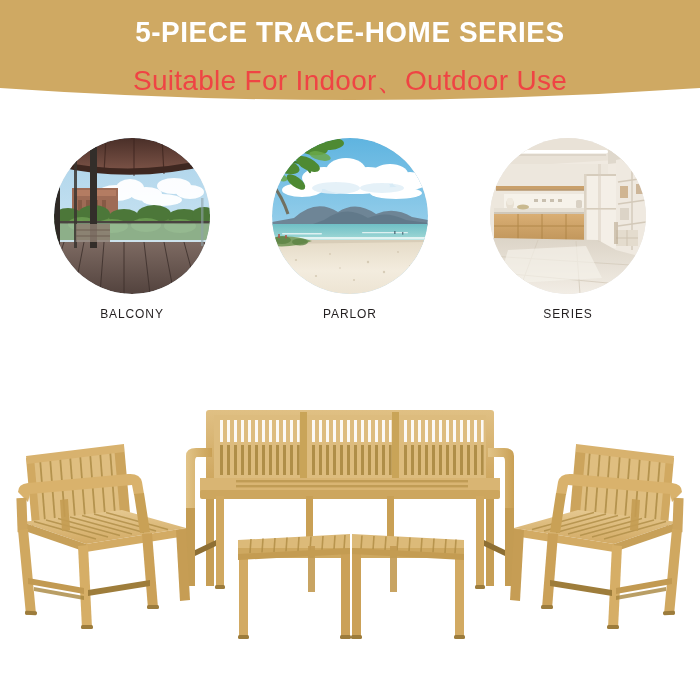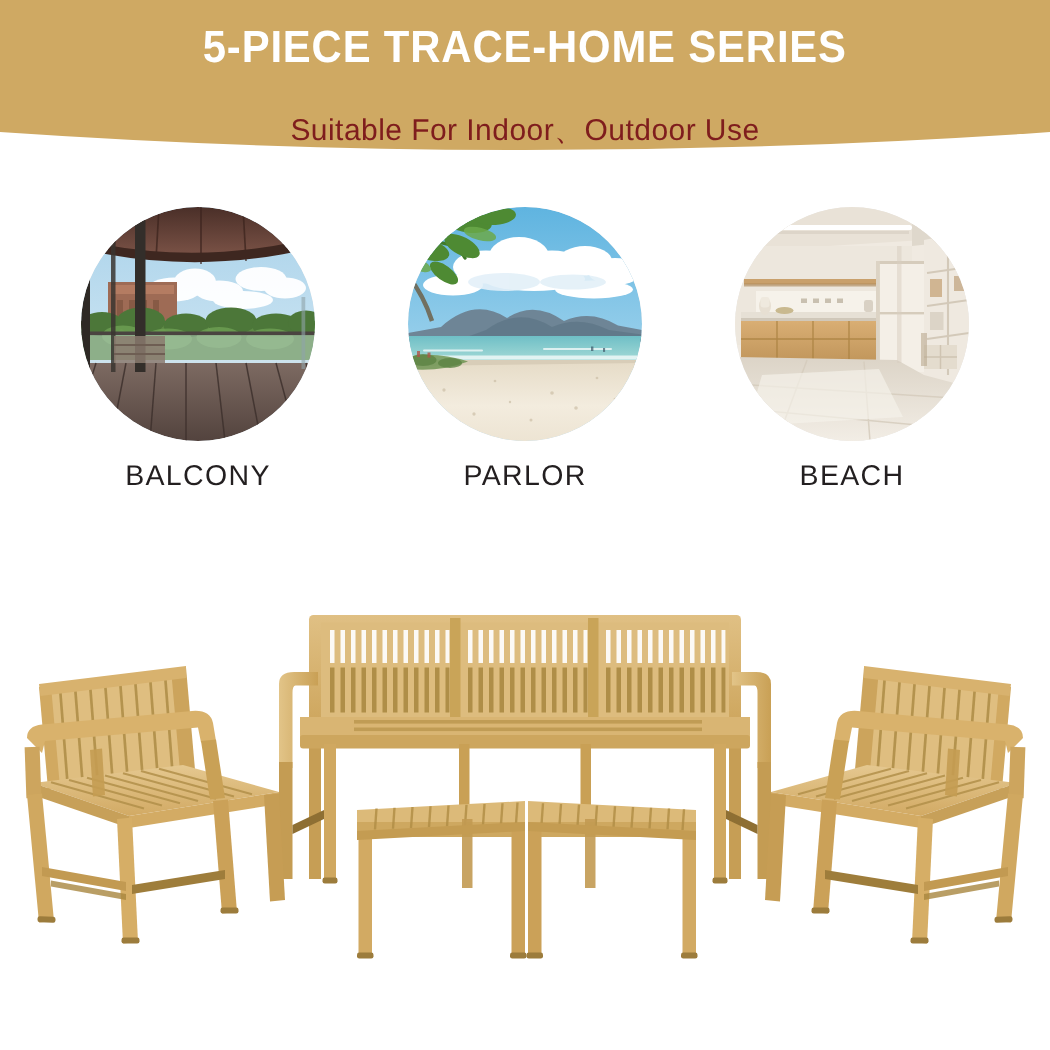--- a/index.html
+++ b/index.html
@@ -25,22 +25,22 @@
     color:#ffffff;
     font-size:30px;
     font-weight:bold;
     letter-spacing:0.6px;
     white-space:nowrap;
     transform:scaleX(0.93);
     font-family:"Liberation Sans", sans-serif;
     line-height:1.15;
   }
   .banner-sub {
-    color:#7f1d1d;
-    font-size:20px;
+    color:#ef4444;
+    font-size:28px;
     font-weight:400;
     letter-spacing:0.3px;
     margin-top:7px;
     white-space:nowrap;
     font-family:"Liberation Sans", sans-serif;
   }
 
   
   .scenes {
     position:absolute; left:0; top:138px; width:700px; height:200px;
@@ -49,21 +49,21 @@
   }
   .scene { width:156px; display:flex; flex-direction:column; align-items:center; }
   .scene-circle {
     width:156px; height:156px; border-radius:50%;
     overflow:hidden; position:relative;
     background:#e9e9e9;
   }
   .scene-circle svg { display:block; width:156px; height:156px; }
   .scene-label {
     margin-top:13px;
-    font-size:19px;
+    font-size:12px;
     color:#231f20;
     letter-spacing:0.9px;
     font-family:"Liberation Sans", sans-serif;
   }
 
   
   .furniture {
     position:absolute; left:0; top:382px; width:700px; height:280px;
   }
   .furniture svg { display:block; width:700px; height:280px; }
@@ -375,21 +375,21 @@
             <path d="M48,102 L28,156"></path>
             <path d="M86,103 L90,156"></path>
           </g>
 
           <path d="M18,112 L96,108 L112,140 L8,146 Z" fill="#F6F2EB" opacity="0.65"></path>
 
           <rect x="108" y="26" width="3" height="78" fill="#D8CEC0" opacity="0.5"></rect>
         </g>
       </svg>
     </div>
-    <div class="scene-label">BEACH</div>
+    <div class="scene-label">SERIES</div>
   </div>
 </div>
 
 <div class="furniture">
   <svg viewBox="0 0 700 280">
     <defs>
       <linearGradient id="wd" x1="0" y1="0" x2="0" y2="1">
         <stop offset="0%" stop-color="#E0C084"></stop>
           <stop offset="100%" stop-color="#CDA55C"></stop>
       </linearGradient>

